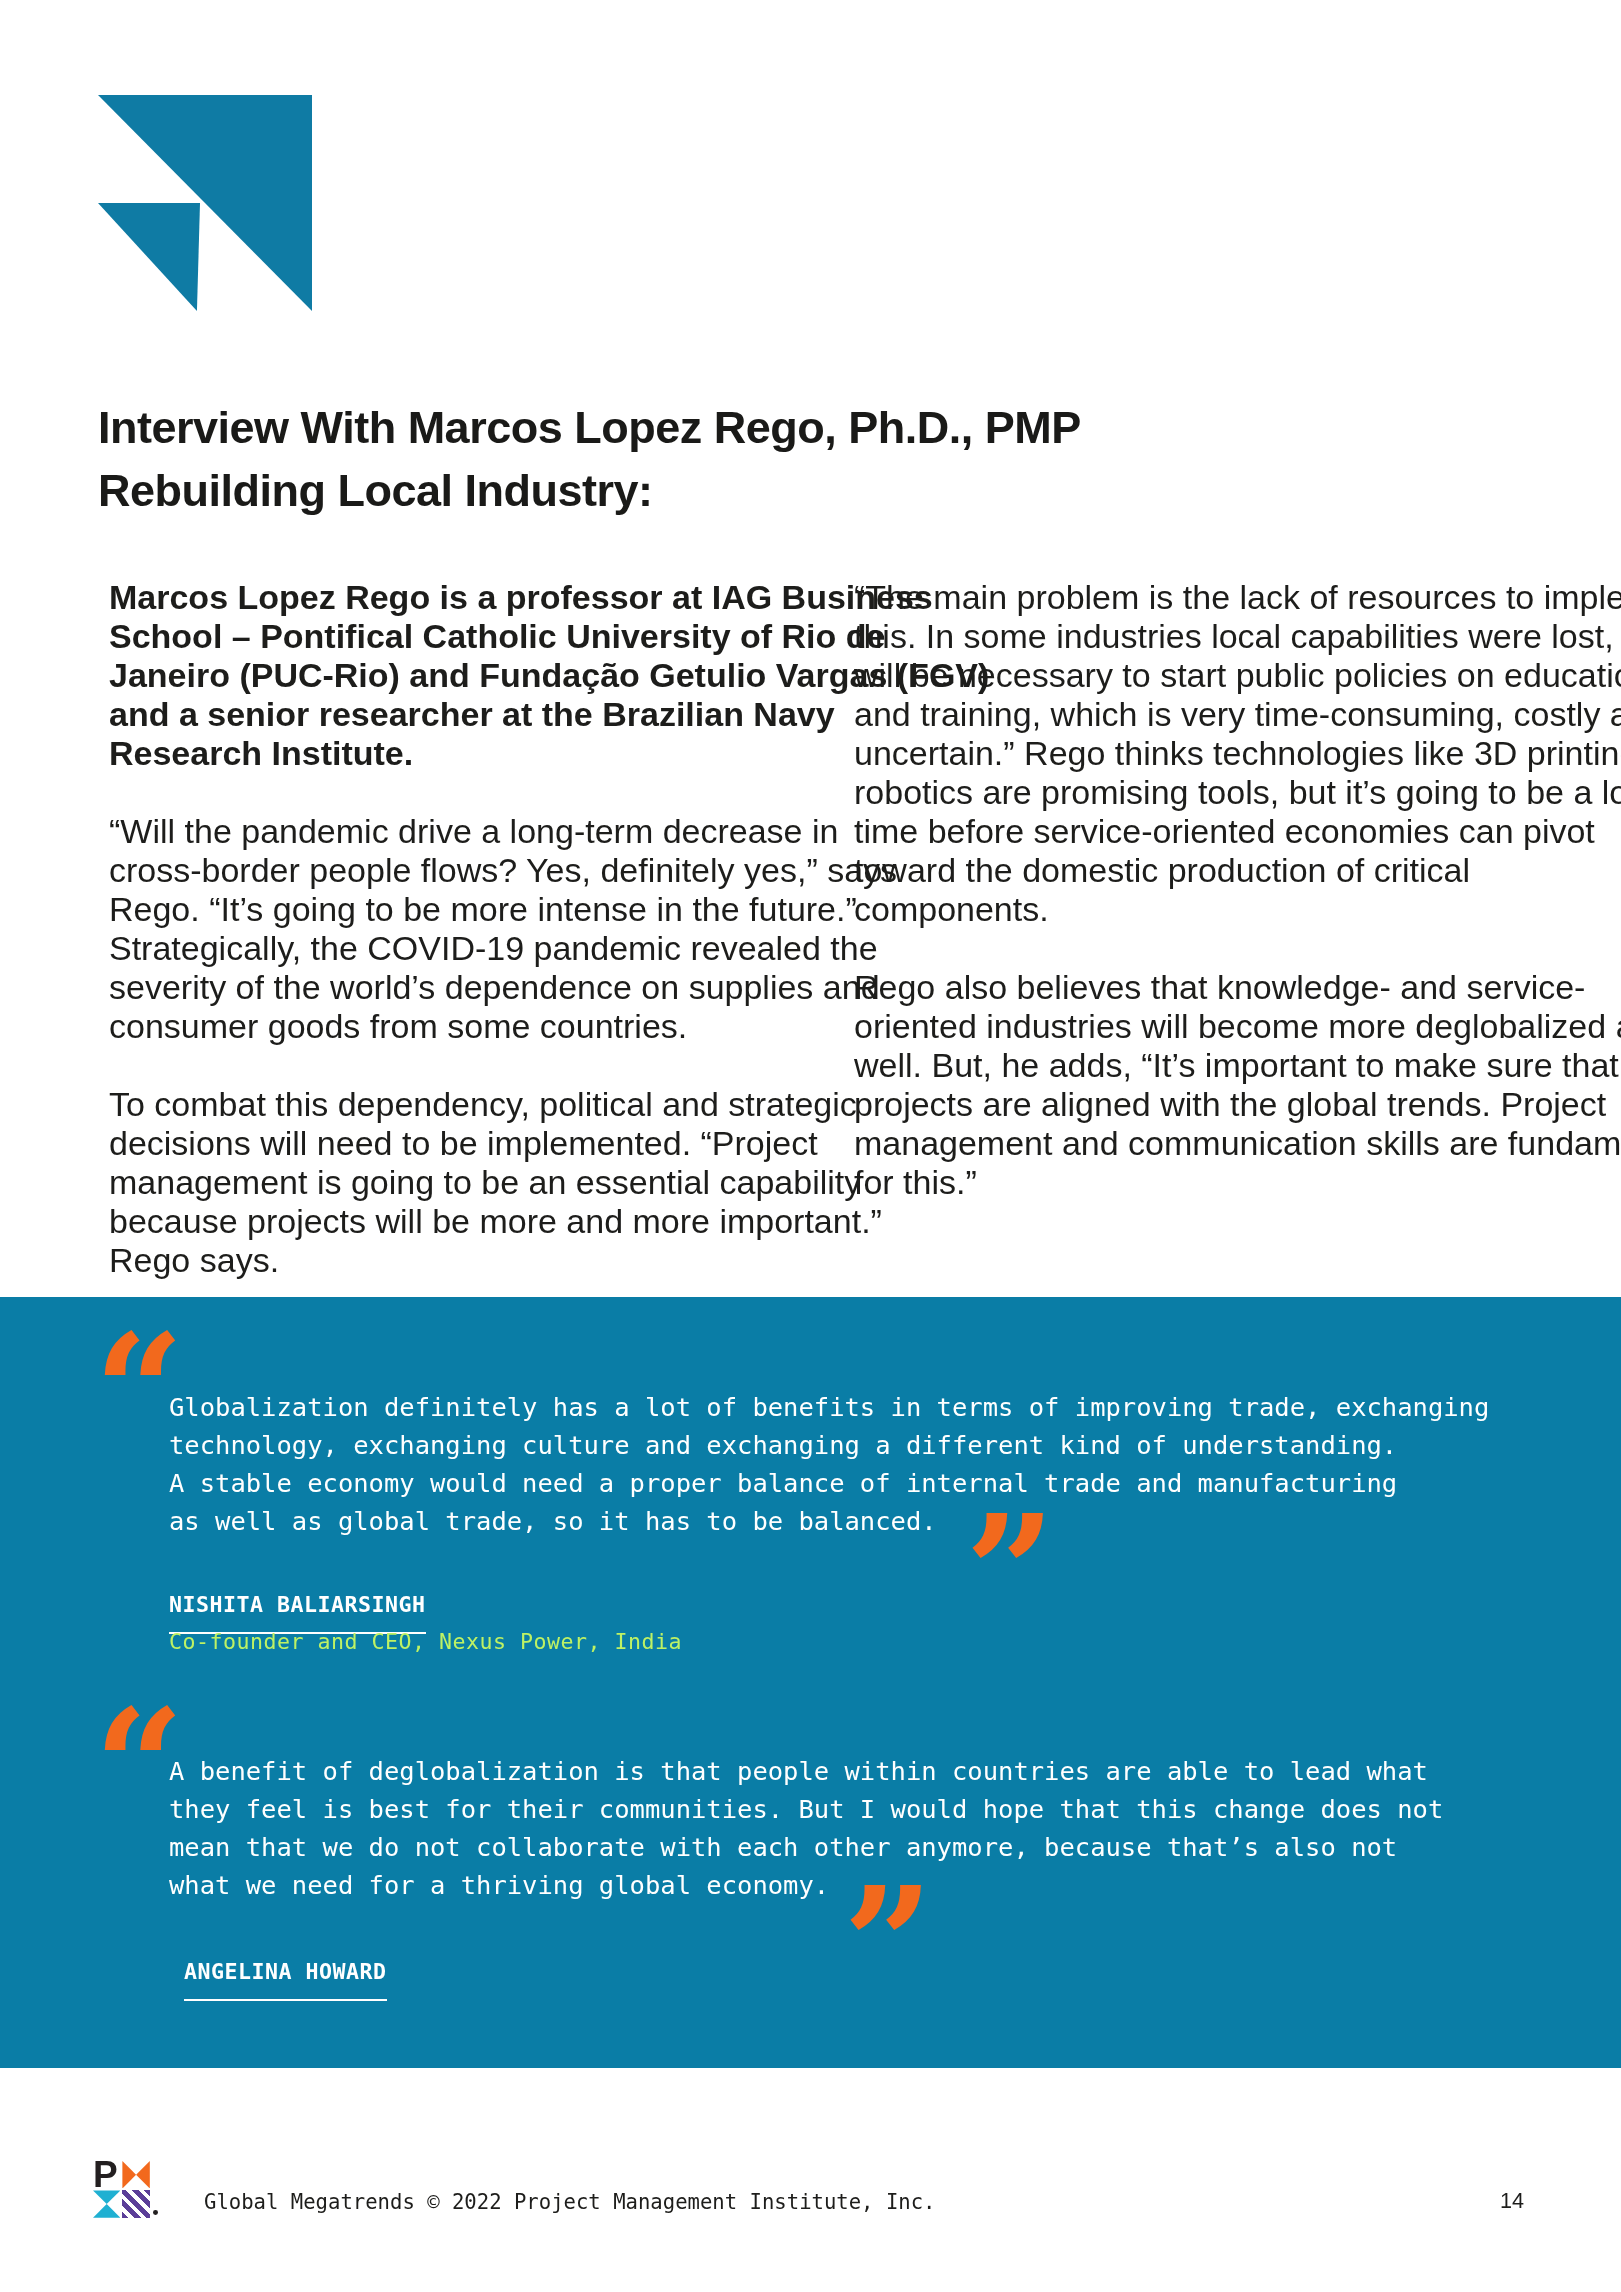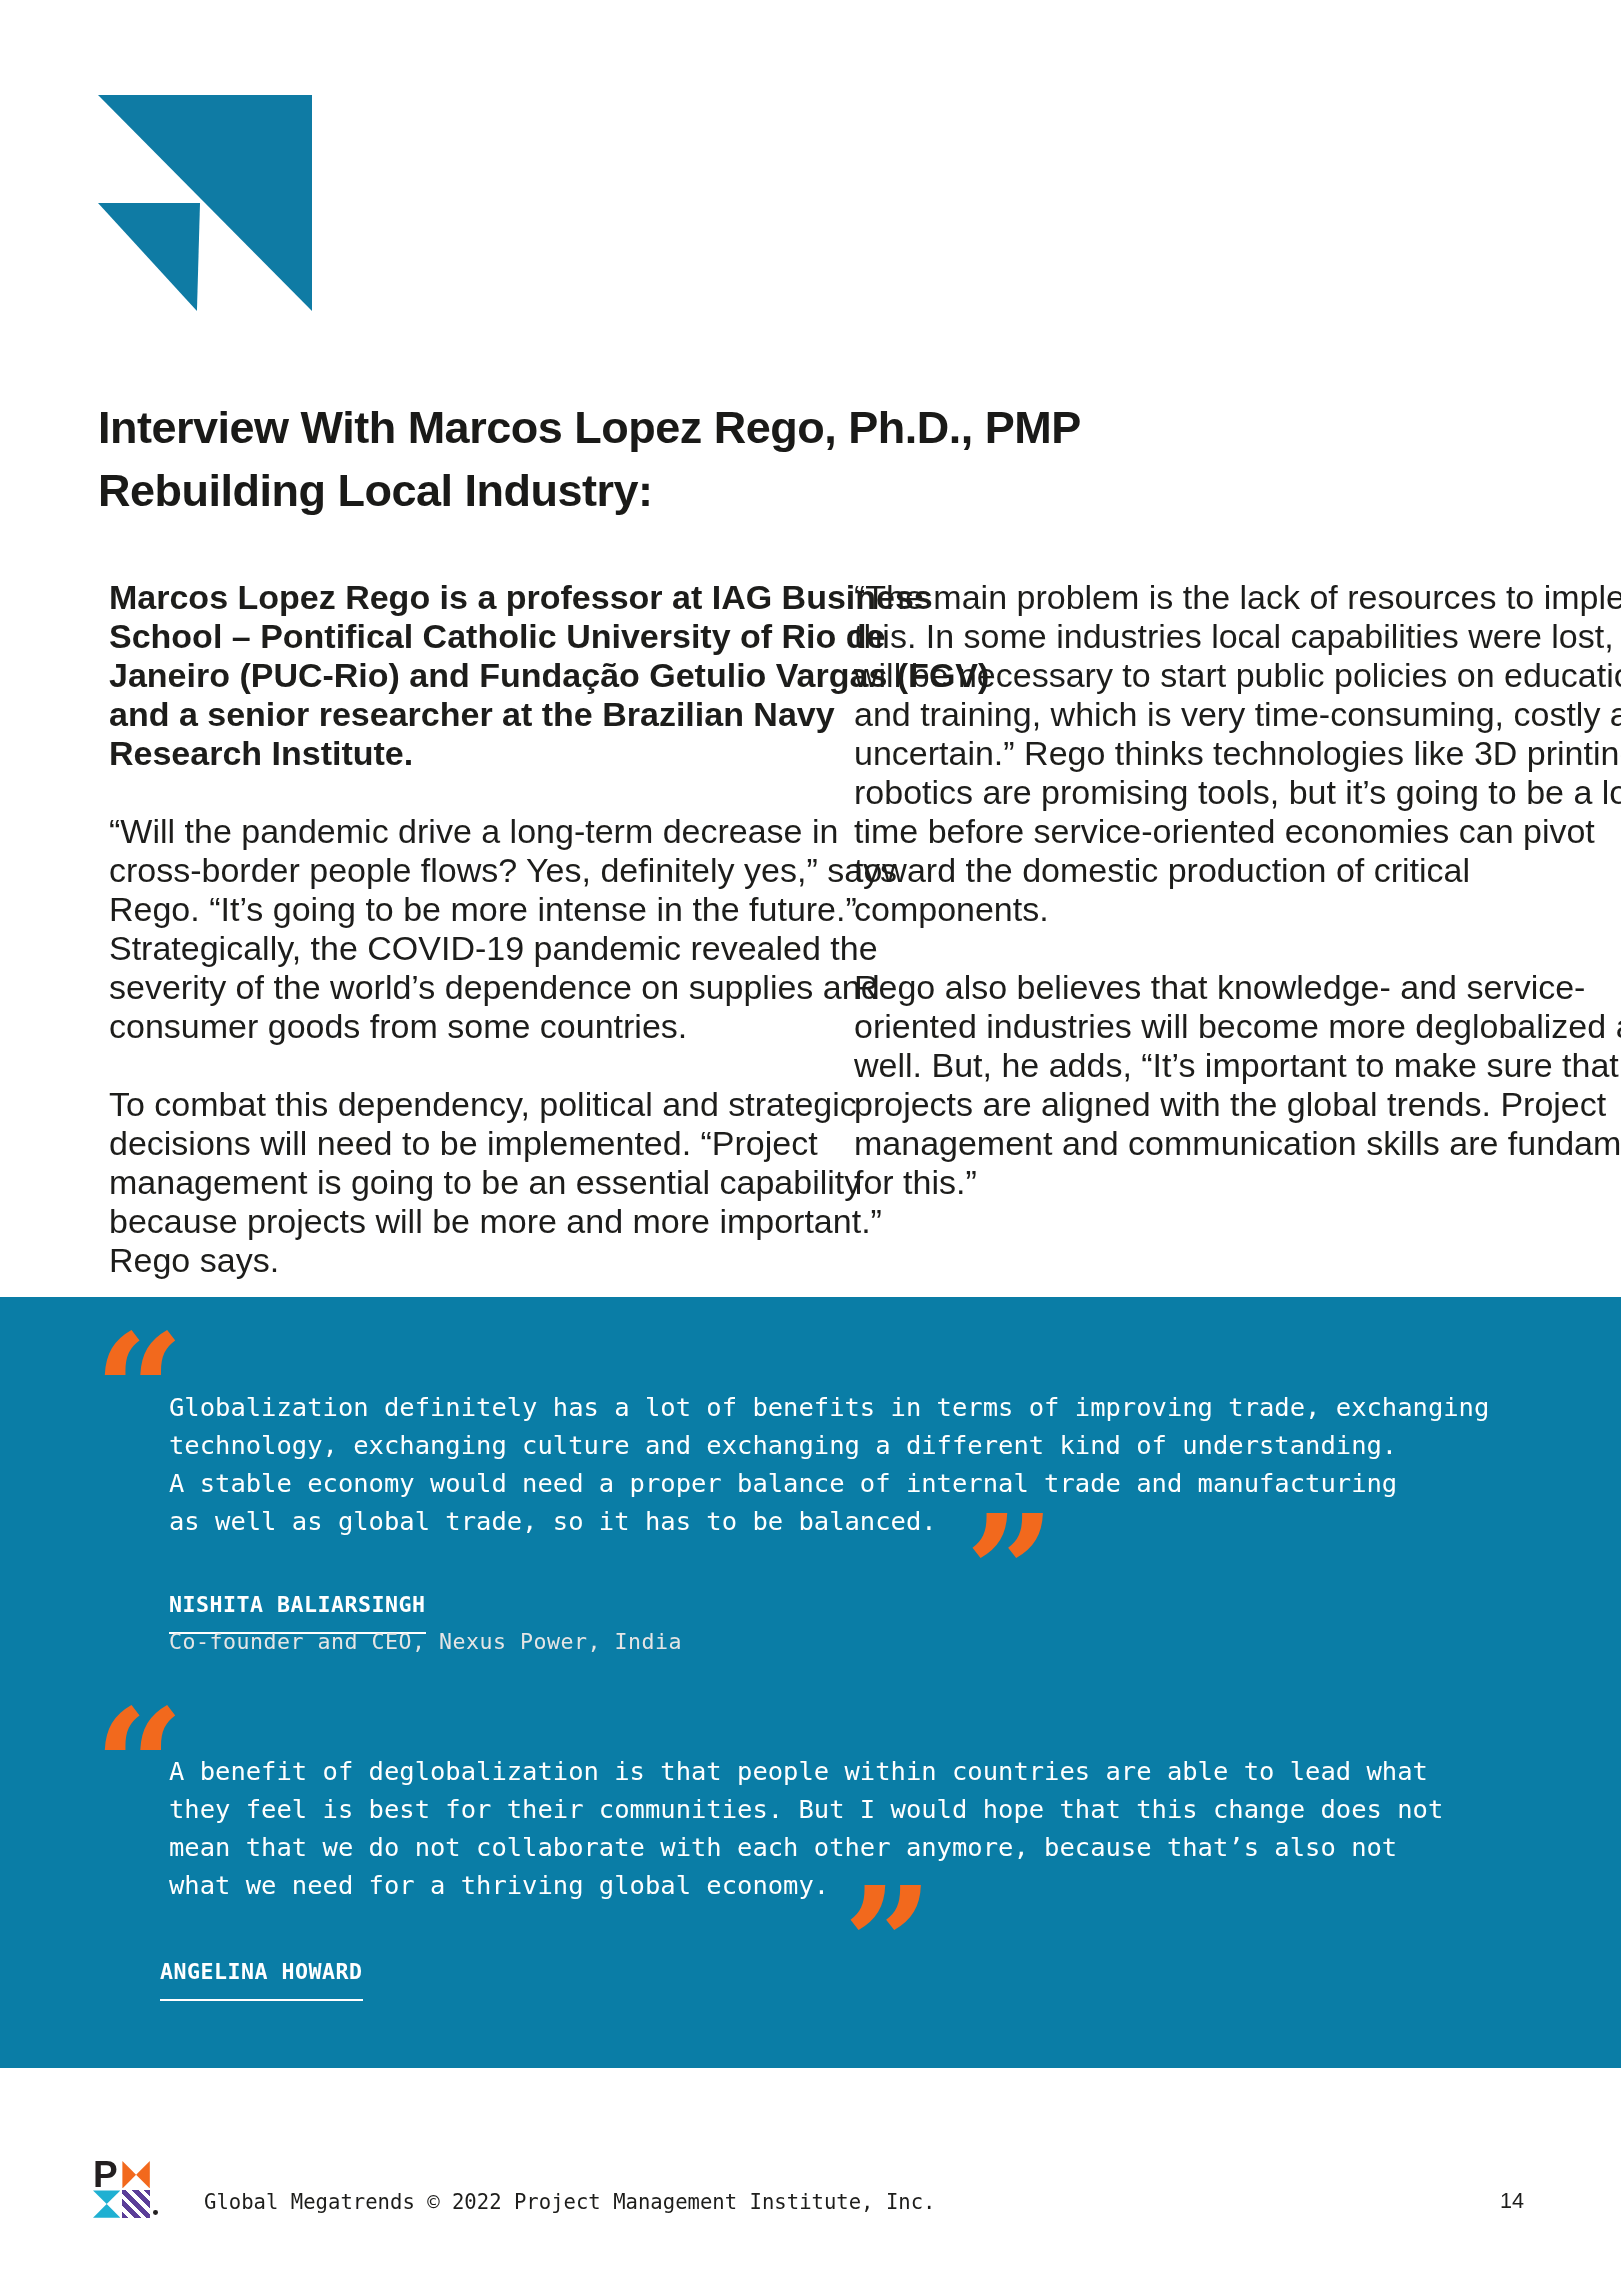--- a/index.html
+++ b/index.html
@@ -33,32 +33,32 @@
   .quote-band { position:absolute; left:0; top:1297px; width:1621px; height:771px;
                 background:#0a7da6; }
   .quote-glyph { position:absolute; font-family:"DejaVu Serif", serif; font-weight:bold;
                  color:#f2691d; font-size:157px; line-height:157px; }
   .quote-text  { position:absolute; font-family:"DejaVu Sans Mono","Liberation Mono",monospace;
                  font-size:25.5px; line-height:38px; color:#ffffff; white-space:pre; }
   .attr-name   { position:absolute; font-family:"DejaVu Sans Mono","Liberation Mono",monospace;
                  font-size:21.6px; font-weight:bold; color:#ffffff; letter-spacing:0.5px; }
   .attr-name span { border-bottom:2px solid #ffffff; padding-bottom:15px; }
   .attr-role   { position:absolute; font-family:"DejaVu Sans Mono","Liberation Mono",monospace;
-                 font-size:21.6px; color:#e5e5e5; letter-spacing:0.5px; }
+                 font-size:21.6px; color:#bef264; letter-spacing:0.5px; }
 
   
   .oq1 { left:94px;  top:16.7px; }
   .q1  { left:169px; top:91px; width:1392px; }
   .cq1 { left:965px; top:198px; }
   .n1  { left:169px; top:295px; }
   .r1  { left:169px; top:332px; }
   .oq2 { left:94px;  top:392px; }
   .q2  { left:169px; top:455px; width:1392px; }
   .cq2 { left:843px; top:570px; }
-  .n2  { left:160px; top:662px;text-align:right; }
+  .n2  { left:184px; top:662px;text-align:right; }
   .r2  { left:169px; top:699px; }
 
   
   .pmi-logo { position:absolute; left:93px; top:2161px; width:57px; height:57px;
               display:grid; grid-template-columns:27.4px 27.4px; grid-template-rows:27.4px 27.4px; gap:2px; }
   .pmi-cell { position:relative; width:27.4px; height:27.4px; }
   .pmi-p { font-weight:bold; font-size:37px; line-height:28px; color:#231f20; letter-spacing:-1px; }
   .m-l { position:absolute; left:0; top:0; width:50%; height:100%; background:#f2691d;
          clip-path:polygon(0 0,100% 50%,0 100%); }
   .m-r { position:absolute; right:0; top:0; width:50%; height:100%; background:#f2691d;

